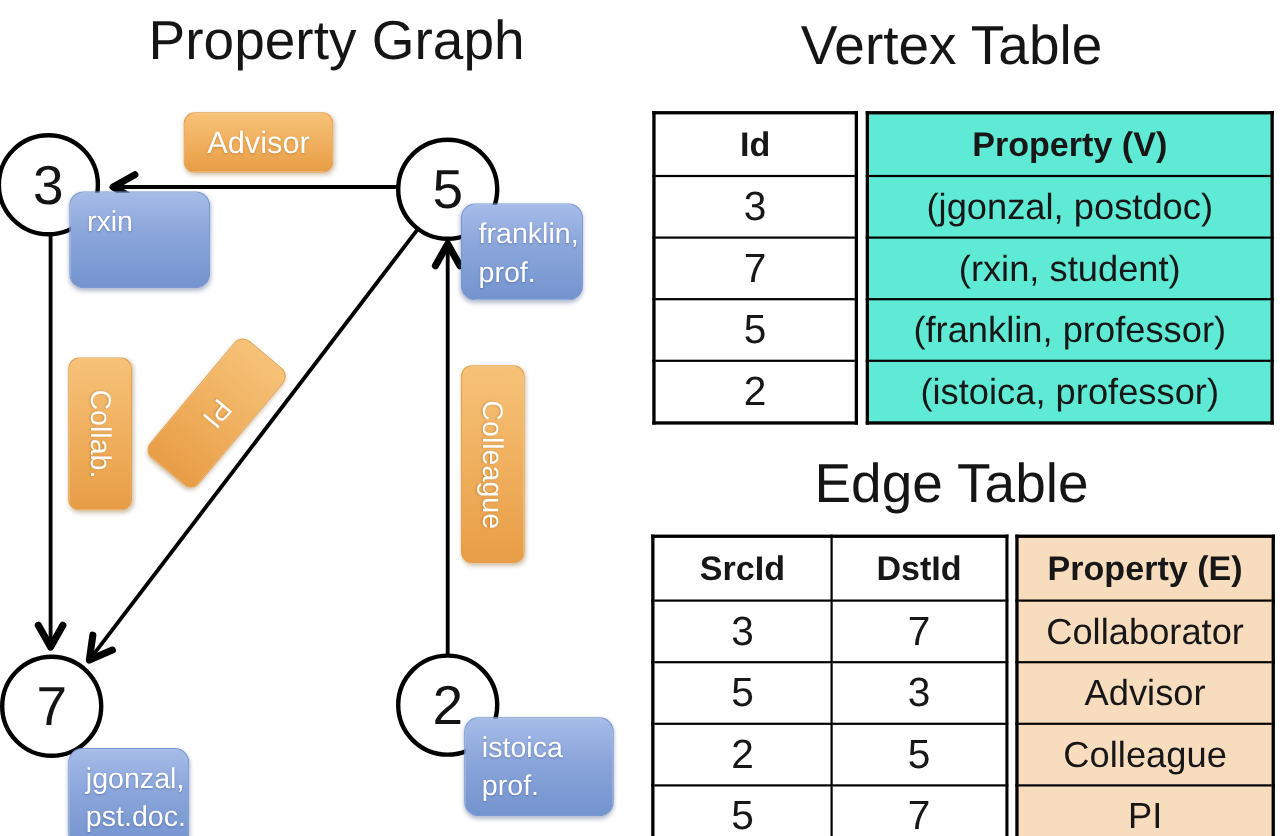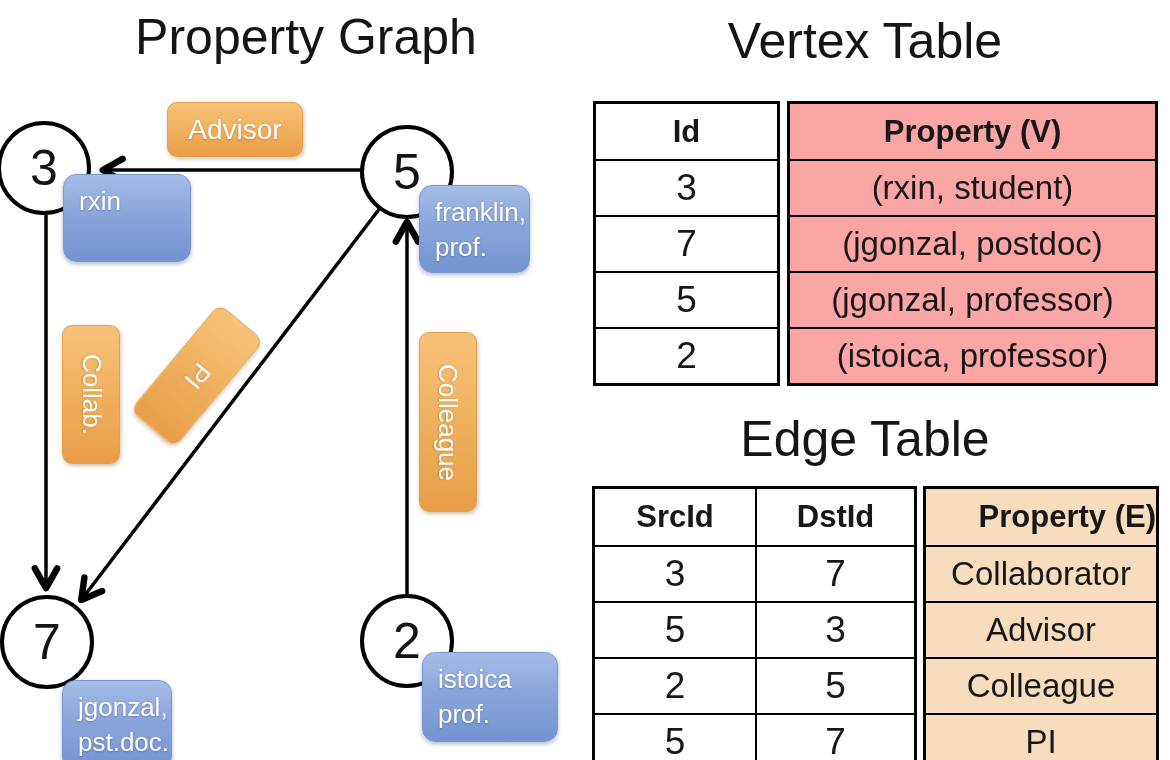--- a/index.html
+++ b/index.html
@@ -30,21 +30,21 @@
   .edge-label.tilt{transform:rotate(40deg);}
 
   
   .tbl-wrap{position:absolute;display:flex;}
   table{border-collapse:collapse;table-layout:fixed;}
   table.outer{border:3px solid #000;}
   td{border:2px solid #000;text-align:center;vertical-align:middle;padding:0;color:#171717;}
   td.hdr{font-weight:700;font-size:31px;}
   td.num{font-size:37px;}
   td.prop{font-size:33px;}
-  .v-prop td{background:#fca5a5;}
+  .v-prop td{background:#5eead4;}
   .e-prop td{background:#f7dcbe;}
   .gap{background:#fff;}
 </style>
 </head>
 <body>
 
 <div class="canvas">
 
   <div class="big-title" style="left:0;top:8px;width:580px;margin-left:16px;">Property Graph</div>
 
@@ -122,27 +122,27 @@
           </tr>
     </tbody>
       </table>
     <div class="gap" style="width:7px;"></div>
     <table class="outer v-prop" style="width:371px;">
       <tbody>
           <tr>
             <td class="hdr" style="height:55px;">Property (V)</td>
           </tr>
       <tr>
+            <td class="prop" style="height:54px;">(jgonzal, postdoc)</td>
+          </tr>
+      <tr>
             <td class="prop" style="height:54px;">(rxin, student)</td>
           </tr>
       <tr>
-            <td class="prop" style="height:54px;">(jgonzal, postdoc)</td>
-          </tr>
-      <tr>
-            <td class="prop" style="height:54px;">(jgonzal, professor)</td>
+            <td class="prop" style="height:54px;">(franklin, professor)</td>
           </tr>
       <tr>
             <td class="prop" style="height:54px;">(istoica, professor)</td>
           </tr>
     </tbody>
       </table>
   </div>
 
   <div class="big-title" style="left:580px;top:410px;width:570px;">Edge Table</div>
 
@@ -168,21 +168,21 @@
       <tr>
         <td class="num" style="height:54px;">5</td>
         <td class="num" style="height:54px;">7</td>
       </tr>
     </tbody>
       </table>
     <div class="gap" style="width:6px;"></div>
     <table class="outer e-prop" style="width:236px;">
       <tbody>
           <tr>
-            <td class="hdr" style="height:56px;text-align:right;">Property (E)</td>
+            <td class="hdr" style="height:56px;">Property (E)</td>
           </tr>
       <tr>
             <td class="prop" style="height:54px;">Collaborator</td>
           </tr>
       <tr>
             <td class="prop" style="height:54px;">Advisor</td>
           </tr>
       <tr>
             <td class="prop" style="height:54px;">Colleague</td>
           </tr>

